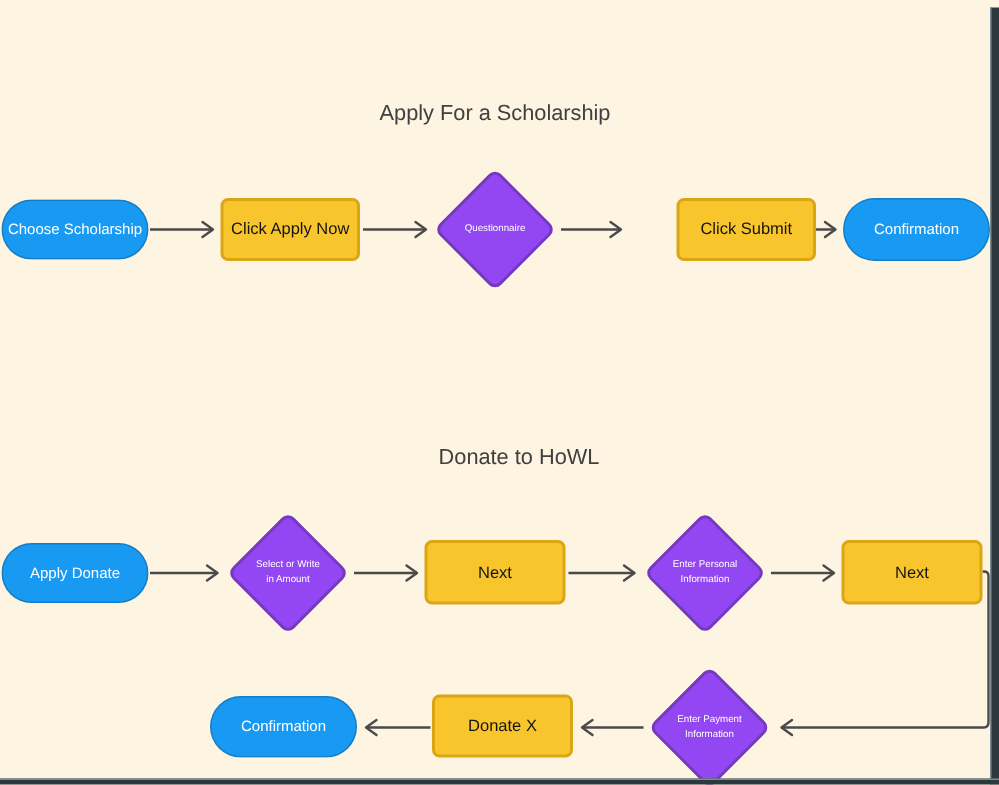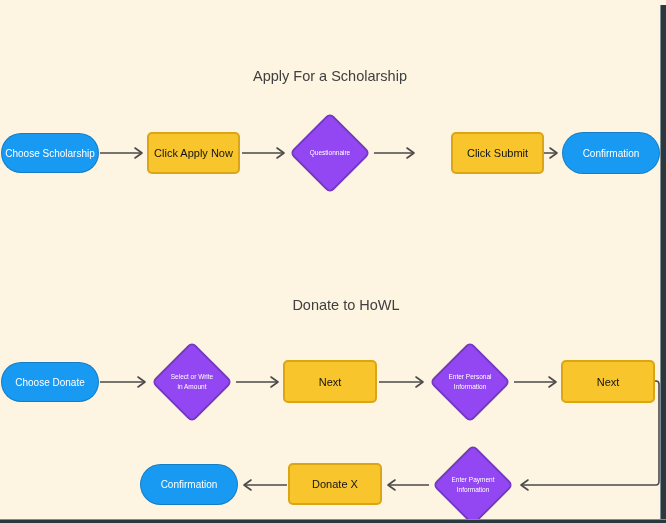--- a/index.html
+++ b/index.html
@@ -82,21 +82,21 @@
     <span>Click Submit</span>
   </div>
 
   <div class="node pill" style="left:562px;top:132px;width:98px;height:42px;">
     <span>Confirmation</span>
   </div>
 
   <div class="flow-title" style="top:297px;padding-left:16px;">Donate to HoWL</div>
 
   <div class="node pill" style="left:1px;top:362px;width:98px;height:40px;">
-    <span>Choose Donate</span>
+    <span>Apply Donate</span>
   </div>
 
   <div class="node diamond" style="left:150px;top:340px;width:84px;height:84px;">
     <div class="diamond-shape"></div>
     <div class="diamond-label">Select or Write
 in Amount</div>
   </div>
 
   <div class="node rect" style="left:283px;top:360px;width:94px;height:43px;">
     <span>Next</span>

